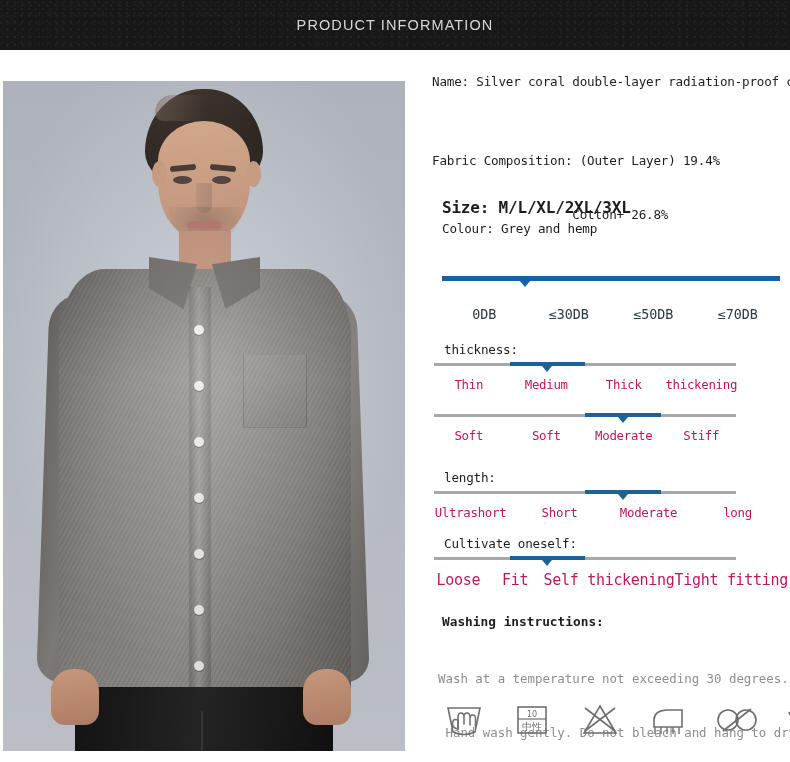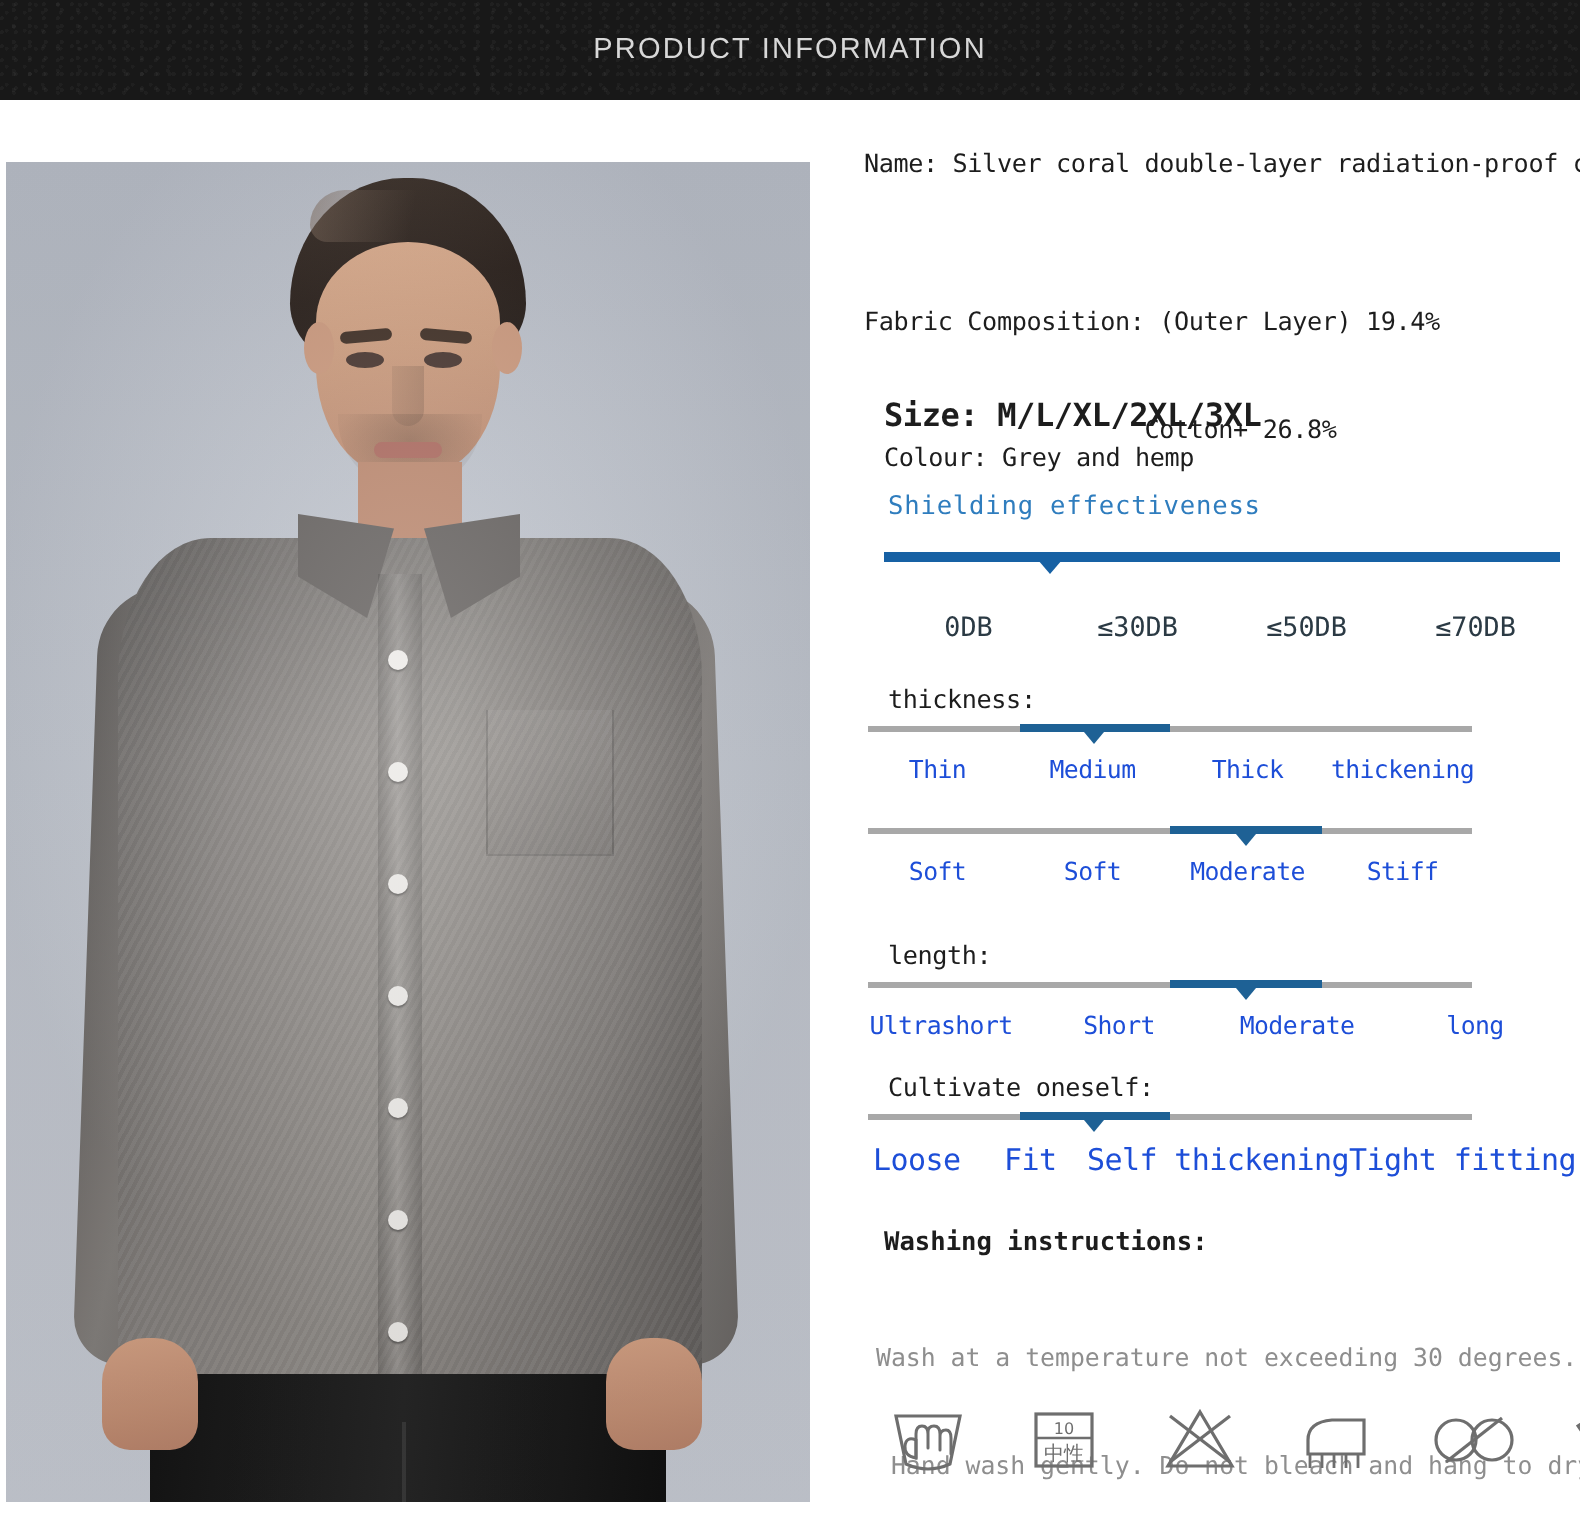--- a/index.html
+++ b/index.html
@@ -307,21 +307,21 @@
   .scale-opts {
     display: flex;
     margin-top: 11px;
     width: 310px;
     margin-left: 0px;
   }
   .scale-opts > div {
     flex: 1;
     text-align: center;
     font-size: 12.4px;
-    color: #1d4ed8;
+    color: #be185d;
     white-space: pre;
     letter-spacing: -0.3px;
   }
 
   #row-thickness { top: 292px; }
   #row-soft      { top: 358px; }
   #row-length    { top: 420px; }
   #row-cultivate { top: 486px; }
   #row-cultivate .scale-opts { width: 358px; }
   #row-cultivate .scale-opts > div { font-size: 15px; }
@@ -395,21 +395,20 @@
     <div id="name-line" class="txt">Name: Silver coral double-layer radiation-proof coat</div>
 
     <div id="fabric-block" class="txt">
       <div>Fabric Composition: (Outer Layer) 19.4%</div>
       <div>                   Cotton+ 26.8%</div>
     </div>
 
     <div id="size-line" class="txt">Size: M/L/XL/2XL/3XL</div>
     <div id="colour-line" class="txt">Colour: Grey and hemp</div>
 
-    <div id="shielding-title">Shielding effectiveness</div>
 
     <div id="db-block">
       <div id="db-track">
         <div id="db-marker"></div>
       </div>
       <div id="db-labels">
         <div>0DB</div>
         <div>≤30DB</div>
         <div>≤50DB</div>
         <div>≤70DB</div>

